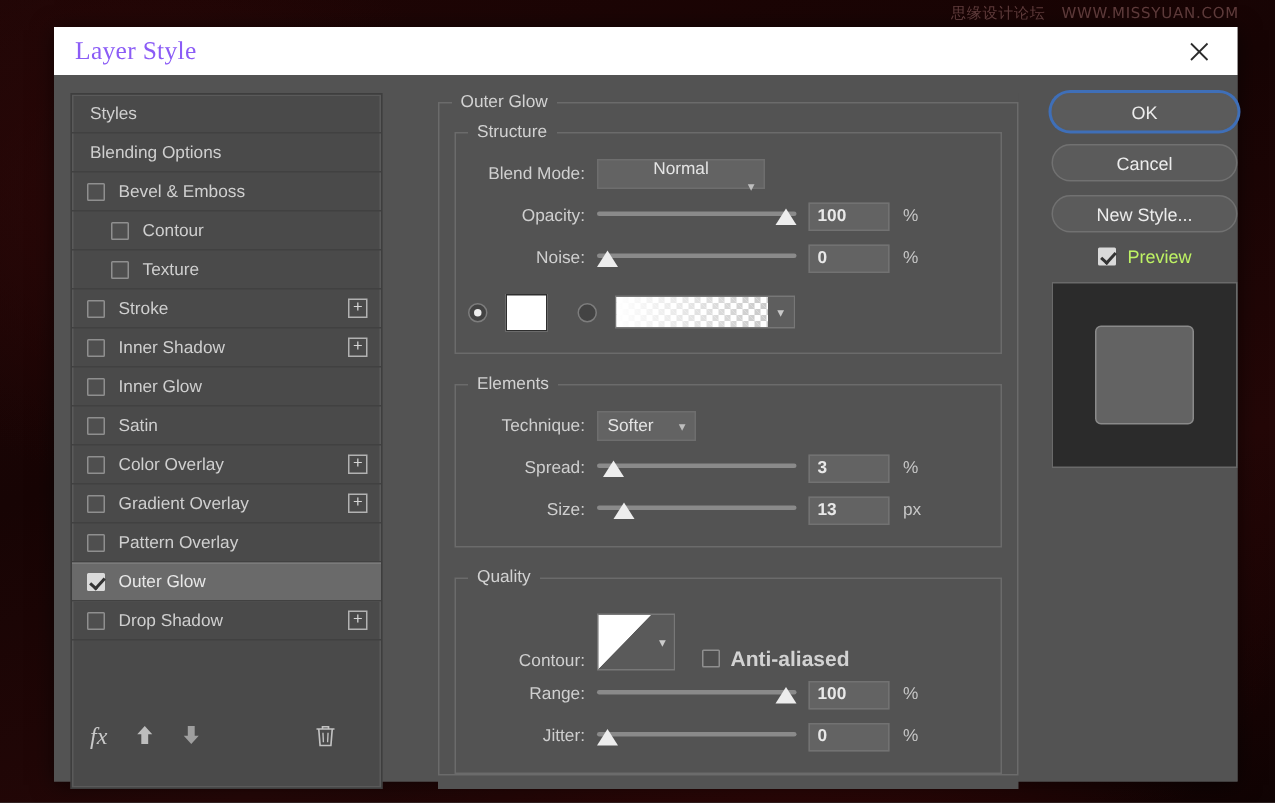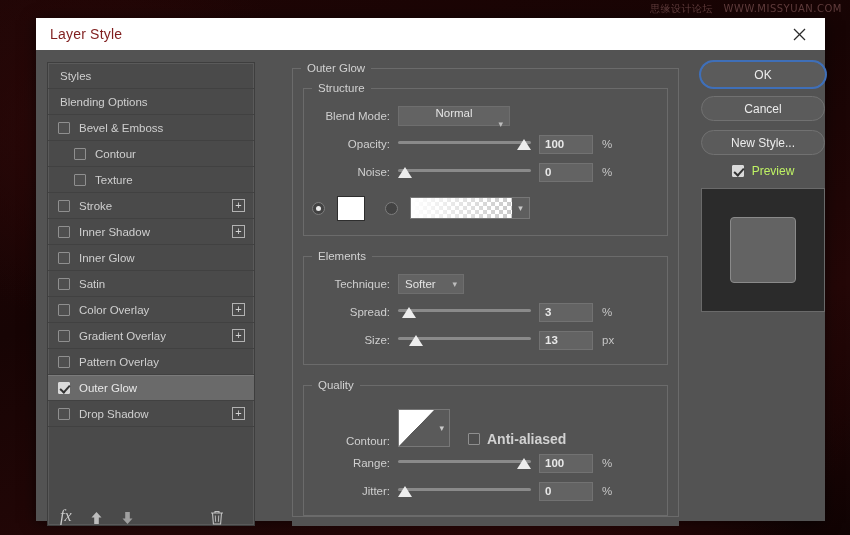--- a/index.html
+++ b/index.html
@@ -14,21 +14,21 @@
     position: relative;
   }
   #bg {
     position: absolute; inset: 0;
     background:
       radial-gradient(ellipse 420px 300px at 62% 72%, #3d0707 0%, #2a0606 45%, rgba(20,4,4,0) 80%),
       radial-gradient(ellipse 300px 250px at 12% 25%, #2c0808 0%, rgba(18,4,4,0) 75%),
       linear-gradient(160deg, #200606 0%, #170404 40%, #240707 70%, #100303 100%);
   }
   #watermark {
-    position: absolute; top: 2px; right: 8px;
+    position: absolute; top: 2px; right: 24px;
     font-size: 10px; letter-spacing: 0.5px;
     color: #6d4646;
     font-family: "DejaVu Sans", sans-serif;
     white-space: nowrap;
     opacity: 0.85;
   }
   #watermark .wm-cn { margin-right: 7px; }
 
   
   #dialog {
@@ -39,22 +39,23 @@
     box-shadow: 0 2px 14px rgba(0,0,0,0.55);
   }
   #titlebar {
     height: 32px;
     background: #ffffff;
     display: flex; align-items: center;
     padding: 0 6px 0 14px;
     position: relative;
   }
   #title-text {
-    font-size: 14px; color: #7f1d1d;
+    font-size: 17px; color: #8b5cf6;
     letter-spacing: 0.2px;
+    font-family: Liberation Serif, serif;
   }
   #close-btn {
     position: absolute; right: 4px; top: 0;
     width: 44px; height: 32px;
     display: flex; align-items: center; justify-content: center;
     cursor: pointer;
   }
   #close-btn svg { display: block; }
 
   #dialog-body {
@@ -120,21 +121,21 @@
     border: 1px solid #b2b2b2;
     color: #d6d6d6;
     font-size: 11px; line-height: 11px;
     text-align: center;
     cursor: pointer;
   }
   #styles-toolbar {
     position: absolute;
     left: 0; right: 0; bottom: 0;
     height: 42px;
-    display: flex; align-items: flex-end;
+    display: flex; align-items: flex-start;
     padding: 0 12px;
   }
   #styles-toolbar .tool {
     color: #c9c9c9; cursor: pointer;
     margin-right: 18px;
     display: flex; align-items: center;
   }
   #tool-fx {
     font-family: "Liberation Serif", serif;
     font-style: italic; font-size: 16px;

